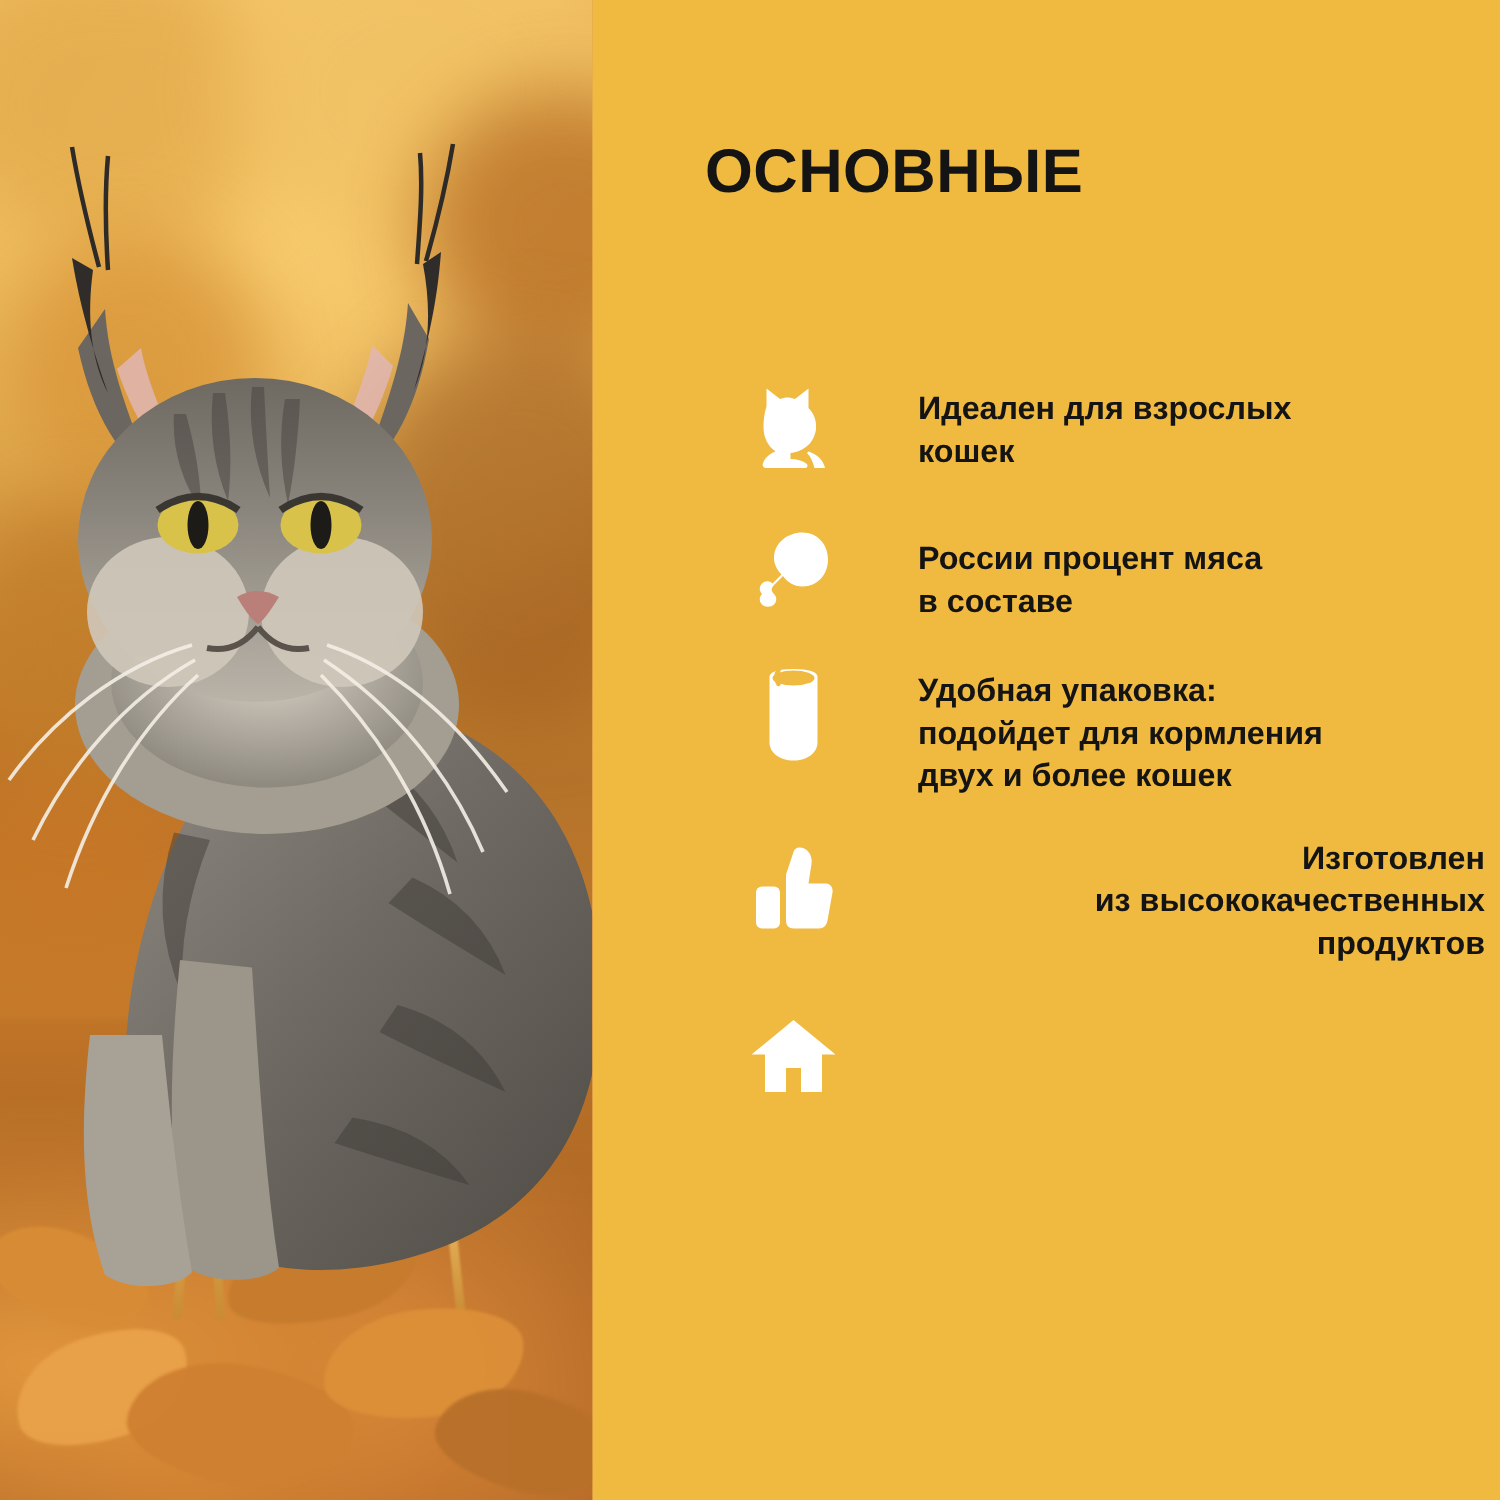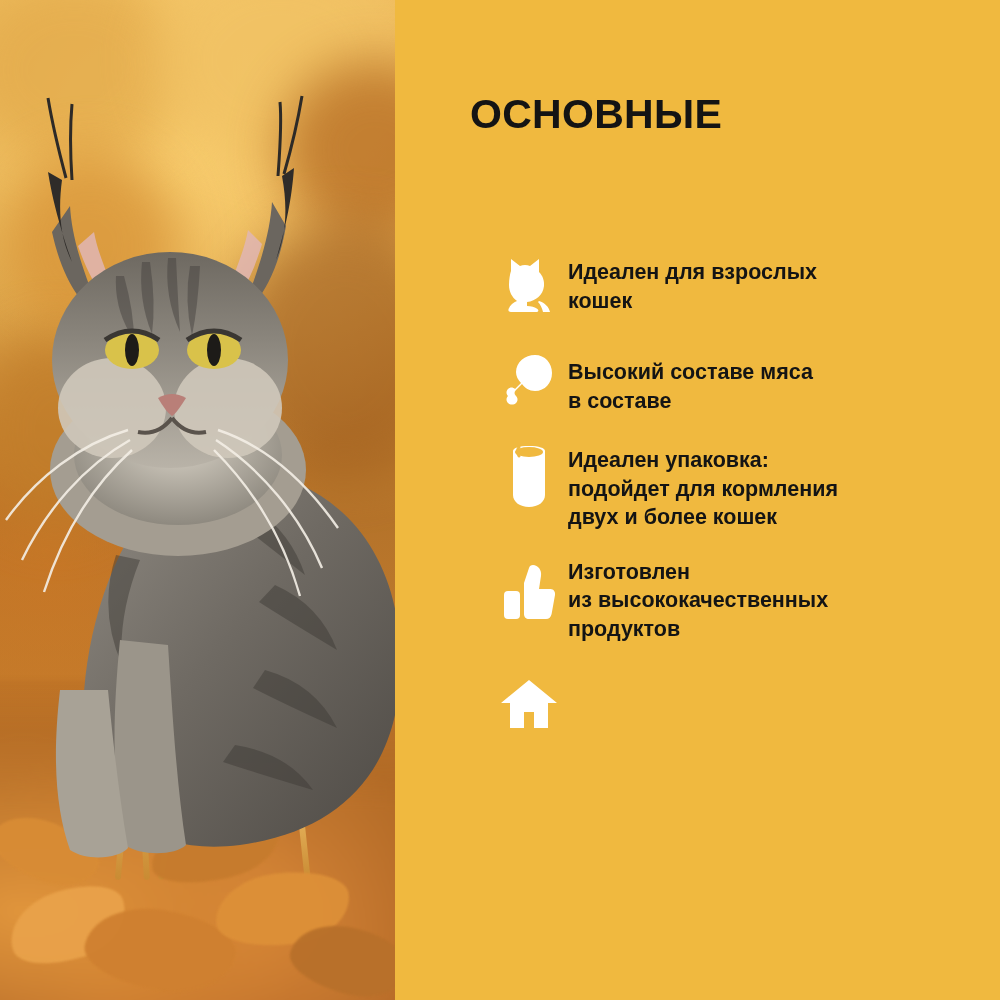--- a/index.html
+++ b/index.html
@@ -134,24 +134,25 @@
   }
   .feature-icon svg { display: block; }
   .feature-text {
     flex: 1 1 auto;
     color: #141414;
     font-size: 21.5px;
     font-weight: bold;
     line-height: 1.33;
     padding-top: 12px;
     white-space: pre-line;
+    margin-left: 44px;
   }
   .f-cat .feature-text { padding-top: 8px; }
   .f-pack .feature-text { padding-top: 4px; }
-  .f-thumb .feature-text { padding-top: 2px; }
+  .f-thumb .feature-text { padding-top: 2px; text-align: right; }
 </style>
 </head>
 <body>
 
 <div class="page">
 
   <div class="photo-panel">
     <div class="photo-bg"></div>
     <div class="bokeh b1"></div>
     <div class="bokeh b2"></div>
@@ -277,35 +278,35 @@
       </div>
 
       <div class="feature f-meat">
         <div class="feature-icon">
           <svg width="52" height="58" viewBox="0 0 52 58" aria-hidden="true">
             <g fill="#ffffff">
               <path d="M32 2 C42 2 49 10 49 20 C49 30 42 38 32 38 C26 38 22 35 19 31 L13 37 C11 39 11 41 13 43 C15 45 15 48 13 50 C11 52 7 52 5 50 C3 48 3 45 5 43 C3 41 3 38 5 36 C7 34 10 34 12 36 L18 30 C15 27 13 23 13 19 C13 9 22 2 32 2 Z"></path>
             </g>
           </svg>
         </div>
-        <div class="feature-text">Высокий составе мяса
+        <div class="feature-text">России процент мяса
 в составе</div>
       </div>
 
       <div class="feature f-pack">
         <div class="feature-icon">
           <svg width="48" height="66" viewBox="0 0 48 66" aria-hidden="true">
             <g fill="#ffffff">
               <path d="M8 6 C8 3 14 1 24 1 C34 1 40 3 40 6 L40 50 C40 57 33 62 24 62 C15 62 8 57 8 50 Z"></path>
             </g>
             <ellipse cx="24" cy="7" rx="14" ry="5" fill="#f0b93f"></ellipse>
             <path d="M14 2 C12 5 12 8 14 11" stroke="#f0b93f" stroke-width="3" fill="none" stroke-linecap="round"></path>
           </svg>
         </div>
-        <div class="feature-text">Идеален упаковка:
+        <div class="feature-text">Удобная упаковка:
 подойдет для кормления
 двух и более кошек</div>
       </div>
 
       <div class="feature f-thumb">
         <div class="feature-icon">
           <svg width="54" height="56" viewBox="0 0 54 56" aria-hidden="true">
             <g fill="#ffffff">
               <path d="M22 25 L22 50 C22 53 24 55 27 55 L44 55 C47 55 49 53 49.6 50 L53 31 C53.6 28 51.6 25 48.6 25 L37 25 L39 12 C40 6 36 1 31 1 C29 1 27.5 2 27 4 L22 19 Z"></path>
               <rect x="2" y="27" width="16" height="28" rx="4"></rect>

